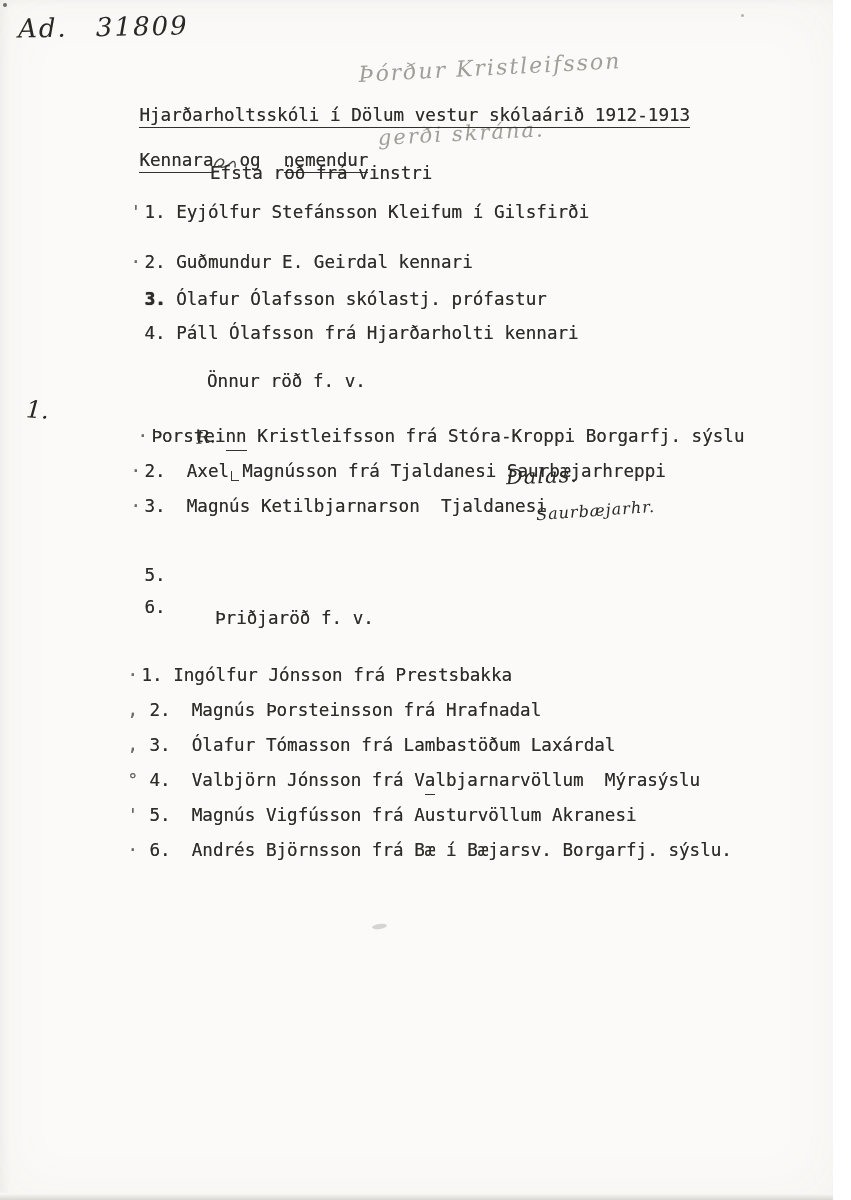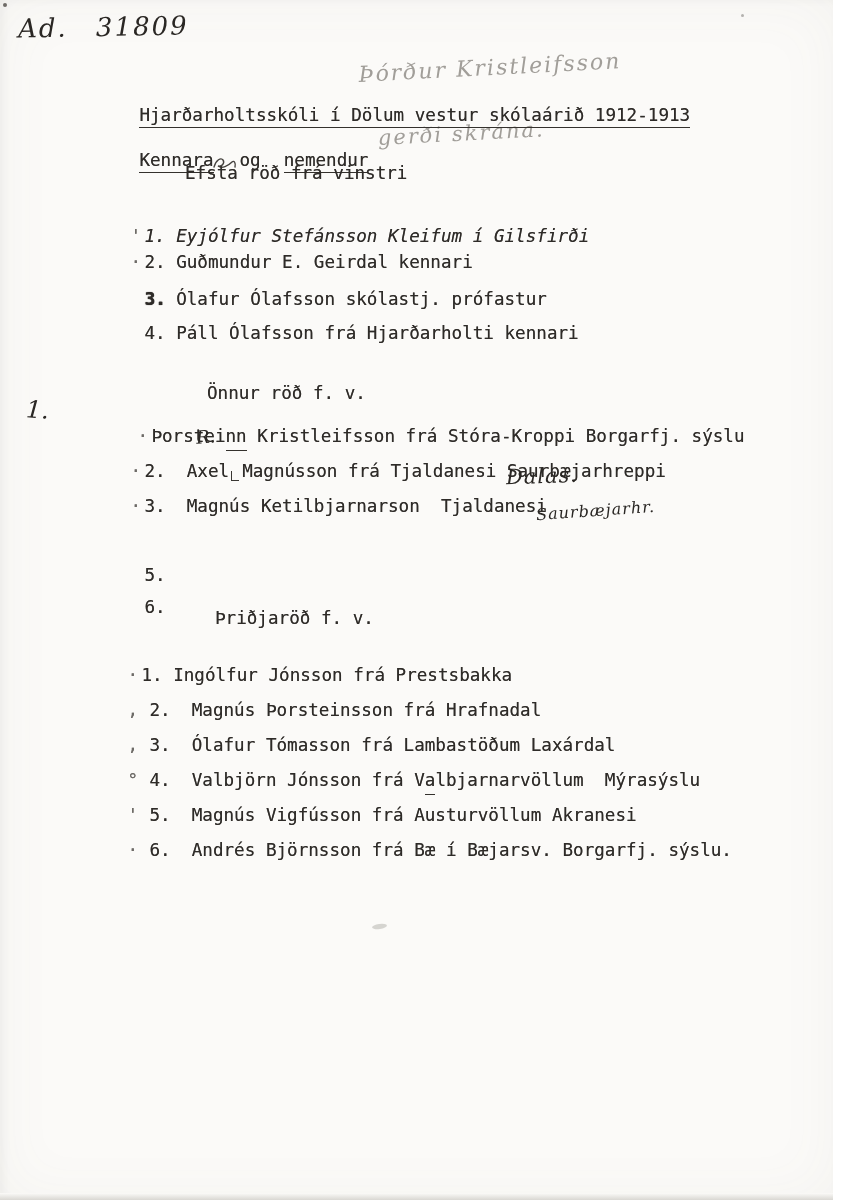--- a/index.html
+++ b/index.html
@@ -34,24 +34,24 @@
   .squiggle{display:inline-block;vertical-align:-5px;margin:0 1px 0 -1px;}
   
   .archive{left:18px;top:12px;font-size:26px;word-spacing:18px;letter-spacing:2px;transform:rotate(-1deg);}
   .pencil-note{left:356px;top:24px;transform:rotate(-3deg);transform-origin:left top;}
   .pencil-note .l1{position:static;display:block;font-size:22px;letter-spacing:2px;}
   .pencil-note .l2{position:static;display:block;font-size:21px;letter-spacing:2px;margin:2px 0 0 16px;}
   .title{left:97px;top:84px;}
   .subtitle{left:97px;top:129px;}
   .sub-og{margin-left:2px;}
   .sub-nem{margin-left:23px;}
-  .h1{left:185px;top:163px;text-align:right;}
-  .h2{left:207px;top:383px;}
+  .h1{left:210px;top:163px;text-align:right;}
+  .h2{left:207px;top:371px;}
   .h3{left:215px;top:608px;}
-  .r1-0{left:88px;top:205px;font-style:italic;} .r1-1{left:88px;top:231px;} .r1-2{left:88px;top:268px;}
+  .r1-0{left:88px;top:181px;} .r1-1{left:88px;top:231px;} .r1-2{left:88px;top:268px;}
   .r1-3{left:88px;top:302px;} .r1-4{left:88px;top:336px;}
   .r2-0{left:95px;top:405px;} .r2-1{left:88px;top:440px;} .r2-2{left:88px;top:475px;}
   .r2-3{left:88px;top:510px;} .r2-4{left:88px;top:544px;} .r2-5{left:88px;top:576px;}
   .r3-0{left:85px;top:644px;} .r3-1{left:85px;top:679px;} .r3-2{left:85px;top:714px;}
   .r3-3{left:85px;top:749px;} .r3-4{left:85px;top:784px;} .r3-5{left:85px;top:819px;}
   .hw-rownum{left:26px;top:396px;font-size:24px;transform:rotate(4deg);}
   .hw-inserted{left:196px;top:426px;font-size:18px;transform:rotate(-4deg);}
   .hw-ann-1{left:506px;top:464px;font-size:21px;letter-spacing:1px;transform:rotate(-2deg);}
   .hw-ann-2{left:536px;top:501px;font-size:16px;letter-spacing:1px;transform:rotate(-4deg);}
   .speck{position:absolute;border-radius:50%;background:#6f6c67;}

